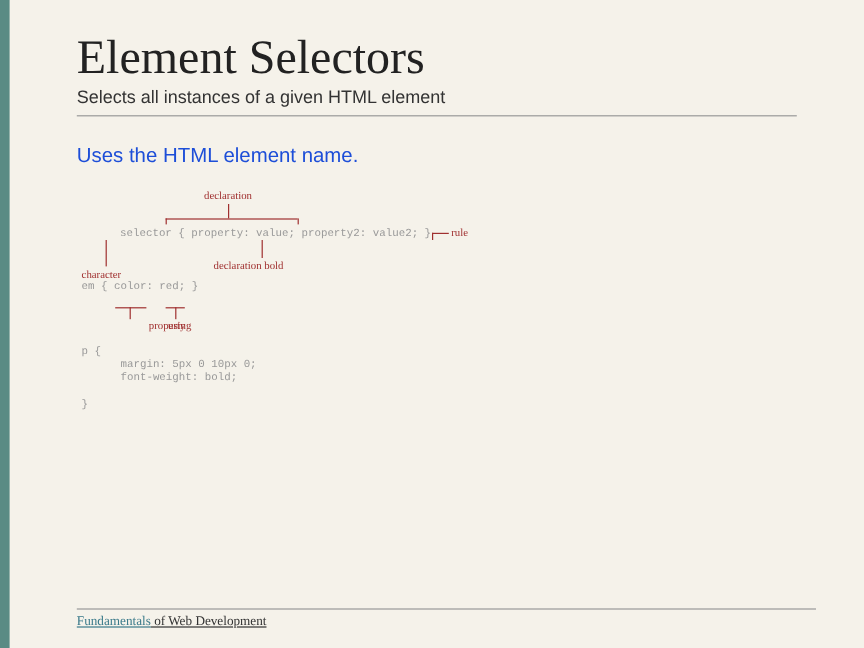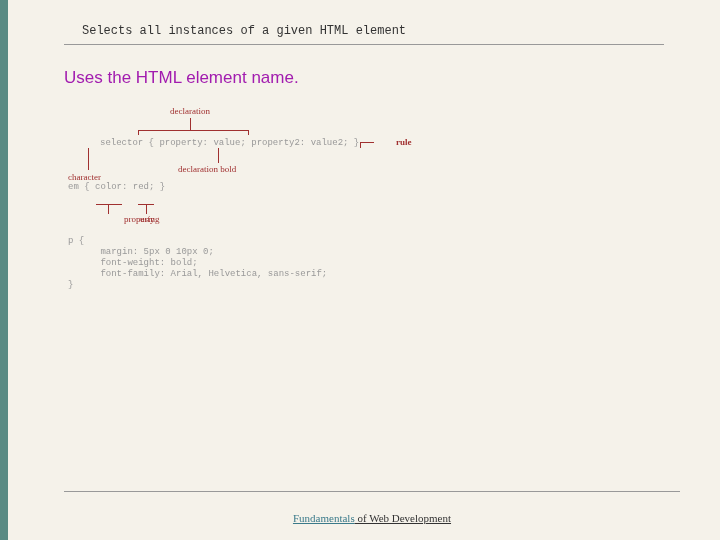--- a/index.html
+++ b/index.html
@@ -21,35 +21,34 @@
     padding: 24px 56px 0 64px;
   }
   h1.title {
     font-family: Georgia, serif;
     font-size: 40px;
     font-weight: 400;
     color: #222;
     margin-bottom: 2px;
   }
   .subtitle {
-    font-family: Liberation Mono, monospace;
-    font-size: 12px;
+    font-family: Liberation Sans, sans-serif;
+    font-size: 15px;
     color: #333;
     margin-bottom: 6px;
-    margin-left: 18px;
   }
   .hr {
     border: none;
     border-top: 1px solid #999;
     margin-bottom: 22px;
   }
   .body-text {
     font-family: 'Segoe UI', 'Helvetica Neue', Arial, sans-serif;
     font-size: 17px;
-    color: #a21caf;
+    color: #1d4ed8;
     line-height: 1.35;
     margin-bottom: 16px;
   }
   .bold { font-weight: 600; }
   .diagram {
     font-family: 'Courier New', monospace;
     font-size: 9px;
     color: #888;
     position: relative;
     margin-top: 10px;
@@ -58,73 +57,73 @@
   }
   .lbl { color: #a03030; position: absolute; font-family: Georgia, serif; font-size: 9px; }
   .code { color: #999; position: absolute; white-space: pre; font-family: 'Courier New', monospace; }
   .line { background: #a03030; position: absolute; }
   .footer {
     position: absolute;
     bottom: 16px;
     left: 64px;
     right: 40px;
     border-top: 1px solid #999;
-    padding-top: 20px;
-    text-align: center;
+    padding-top: 4px;
+    text-align: left;
     font-family: Georgia, serif;
     font-size: 11px;
     color: #333;
   }
   .footer .accent { color: #3a7a8a; text-decoration: underline; }
   .footer .u { text-decoration: underline; }
 </style>
 </head>
 <body>
 
 <div class="accent-bar"></div>
 
 <div class="slide">
+  <h1 class="title">Element Selectors</h1>
   <div class="subtitle">Selects all instances of a given HTML element</div>
   <hr class="hr">
 
   <p class="body-text">Uses the HTML element name.</p>
 
 
   <div class="diagram">
 
     <div class="lbl" style="top:0; left:102px;">declaration</div>
     <div class="line" style="top:12px; left:122px; width:1px; height:12px;"></div>
     <div class="line" style="top:24px; left:70px; width:110px; height:1px;"></div>
     <div class="line" style="top:24px; left:70px; width:1px; height:5px;"></div>
     <div class="line" style="top:24px; left:180px; width:1px; height:5px;"></div>
 
     <div class="code" style="top:32px; left:12px;margin-left:20px;">selector { property: value; property2: value2; }</div>
 
     <div class="line" style="top:36px; left:292px; width:1px; height:6px;"></div>
     <div class="line" style="top:36px; left:292px; width:14px; height:1px;"></div>
-    <div class="lbl" style="top:31px; left:328px;font-weight:bold;">rule</div>
+    <div class="lbl" style="top:31px; left:308px;">rule</div>
 
     <div class="line" style="top:42px; left:20px; width:1px; height:22px;"></div>
     <div class="lbl" style="top:66px; left:0;">character</div>
 
     <div class="line" style="top:42px; left:150px; width:1px; height:15px;"></div>
     <div class="lbl" style="top:58px; left:110px;">declaration bold</div>
 
     <div class="code" style="top:76px; left:0;">em { color: red; }</div>
     <div class="line" style="top:98px; left:28px; width:26px; height:1px;"></div>
     <div class="line" style="top:98px; left:40px; width:1px; height:10px;"></div>
     <div class="lbl" style="top:108px; left:24px;margin-left:32px;">property</div>
 
     <div class="line" style="top:98px; left:70px; width:16px; height:1px;"></div>
     <div class="line" style="top:98px; left:78px; width:1px; height:10px;"></div>
     <div class="lbl" style="top:108px; left:72px;">using</div>
 
     <div class="code" style="top:130px; left:0;">p {</div>
     <div class="code" style="top:141px; left:0;">      margin: 5px 0 10px 0;</div>
     <div class="code" style="top:152px; left:0;">      font-weight: bold;</div>
-    <div class="code" style="top:163px; left:0;">      font-family: Arial, Helvetica, sans-serif;</div>
     <div class="code" style="top:174px; left:0;">}</div>
   </div>
 </div>
 
 <div class="footer">
   <span class="accent">Fundamentals</span><span class="u"> of Web Development</span>
 </div>
 
 </body></html>

